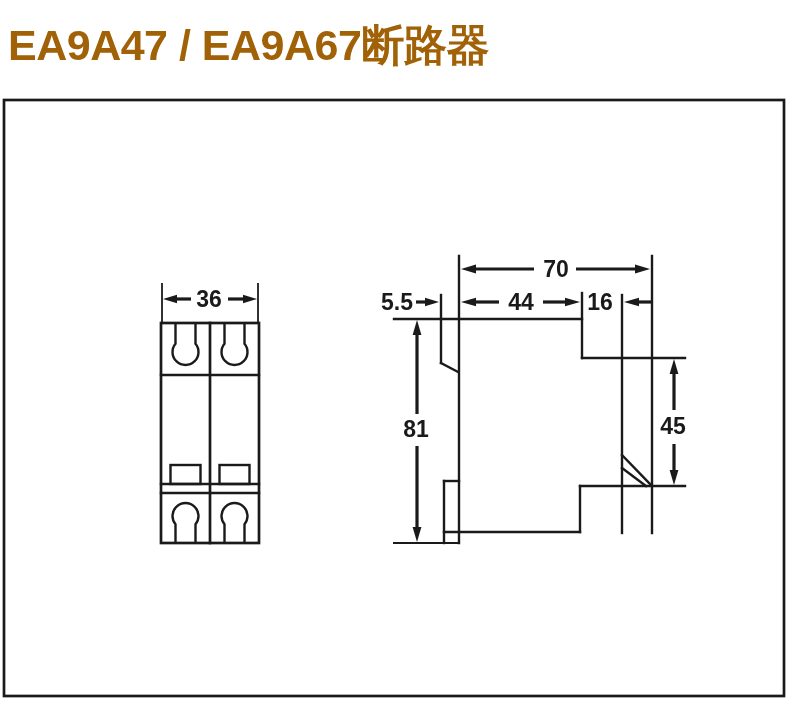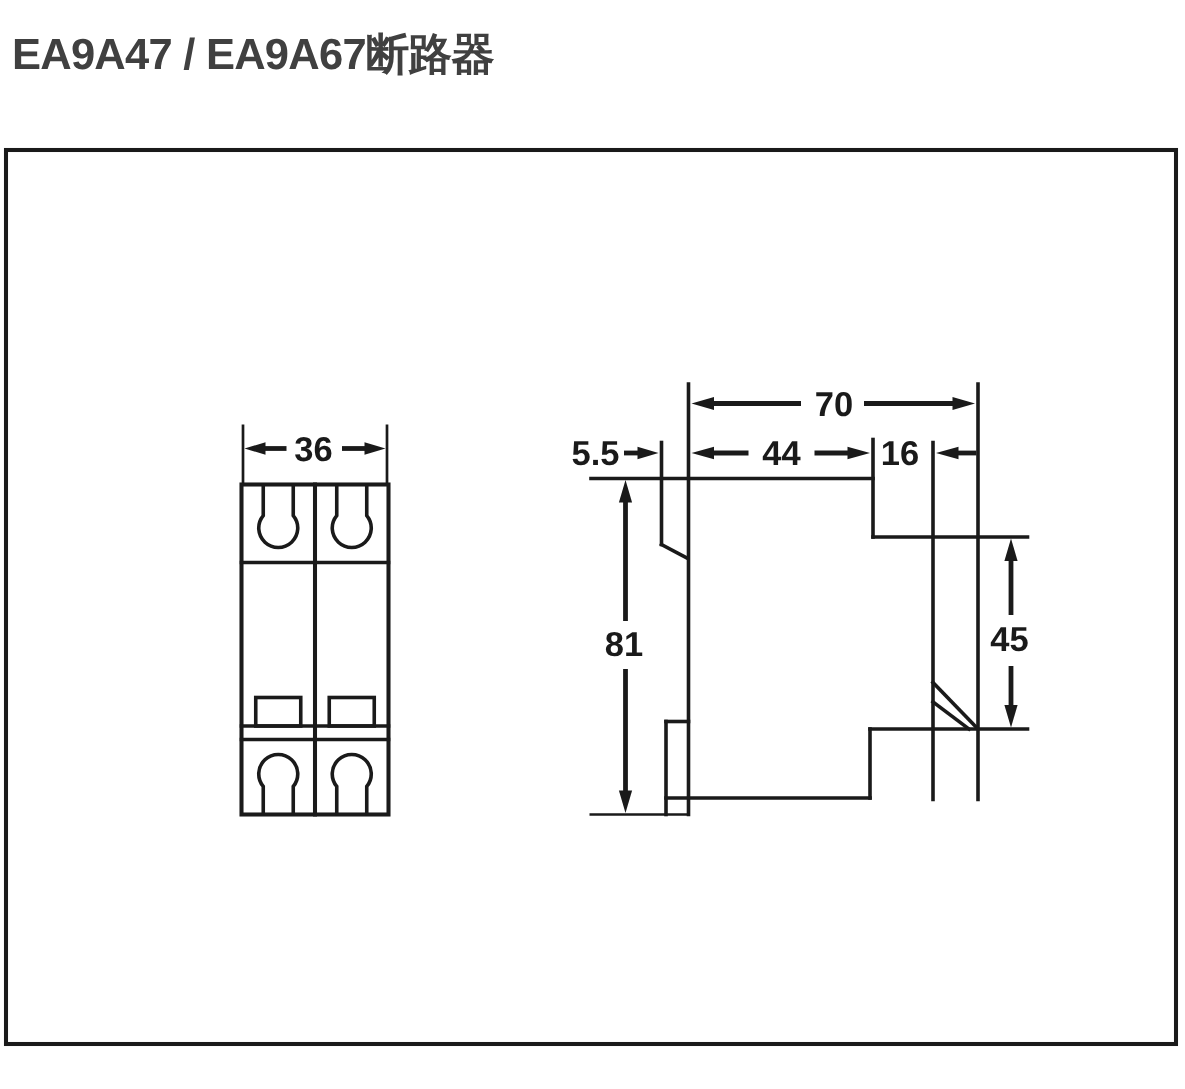--- a/index.html
+++ b/index.html
@@ -1,21 +1,21 @@
 <!DOCTYPE html>
 <html><head>
 <meta charset="utf-8">
 <style>
   html,body{margin:0;padding:0;background:#ffffff;}
   body{width:790px;height:726px;position:relative;overflow:hidden;
        font-family:"Liberation Sans", sans-serif;}
   .page-title{
     position:absolute;left:8px;top:22px;width:770px;
-    font-size:29px;font-weight:800;letter-spacing:-0.5px;
-    color:#404040;line-height:1.1;white-space:nowrap;
+    font-size:43px;font-weight:800;letter-spacing:-0.5px;
+    color:#a16207;line-height:1.1;white-space:nowrap;
   }
   svg{position:absolute;left:0;top:0;}
   .obj{stroke:#1a1a1a;stroke-width:2.4;fill:none;stroke-linecap:square;}
   .obj-thick{stroke:#1a1a1a;stroke-width:2.7;fill:none;stroke-linecap:square;}
   .ext{stroke:#1a1a1a;stroke-width:1.8;fill:none;stroke-linecap:butt;}
   .dim{stroke:#1a1a1a;stroke-width:3.2;fill:none;stroke-linecap:butt;}
   .arrow{fill:#1a1a1a;stroke:none;}
   .dim-text{fill:#1a1a1a;font-family:"Liberation Sans",sans-serif;
             font-size:23px;font-weight:700;text-anchor:middle;}
 </style>

